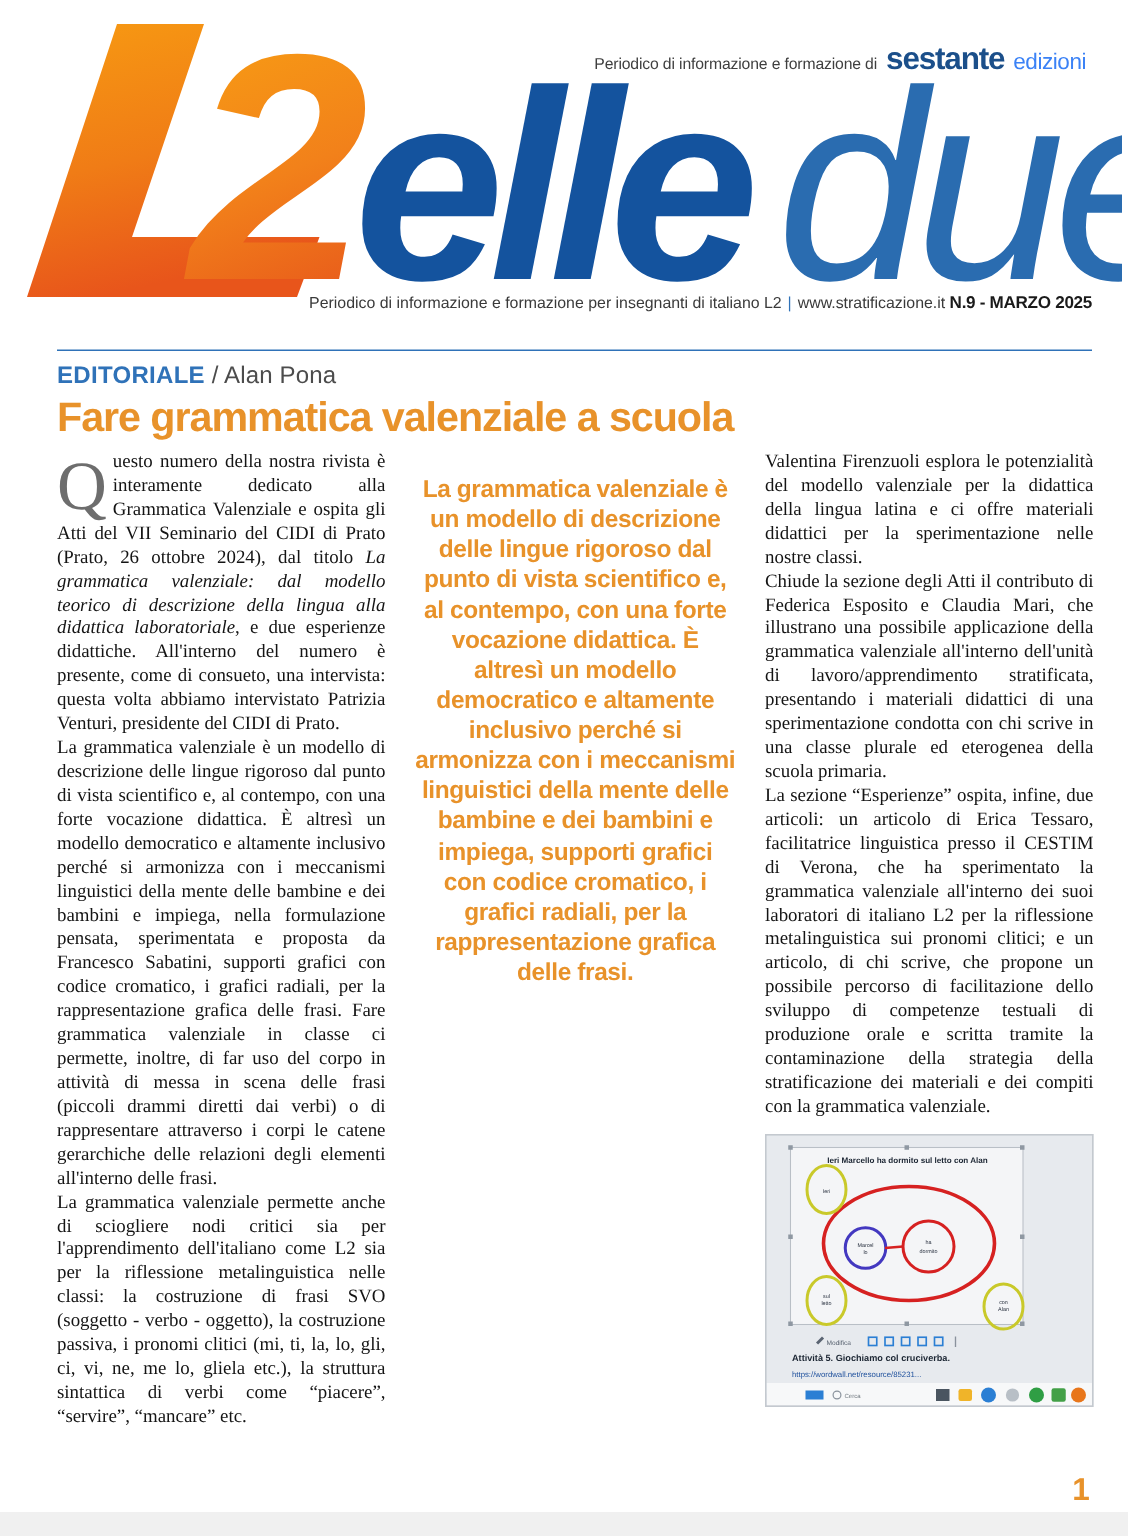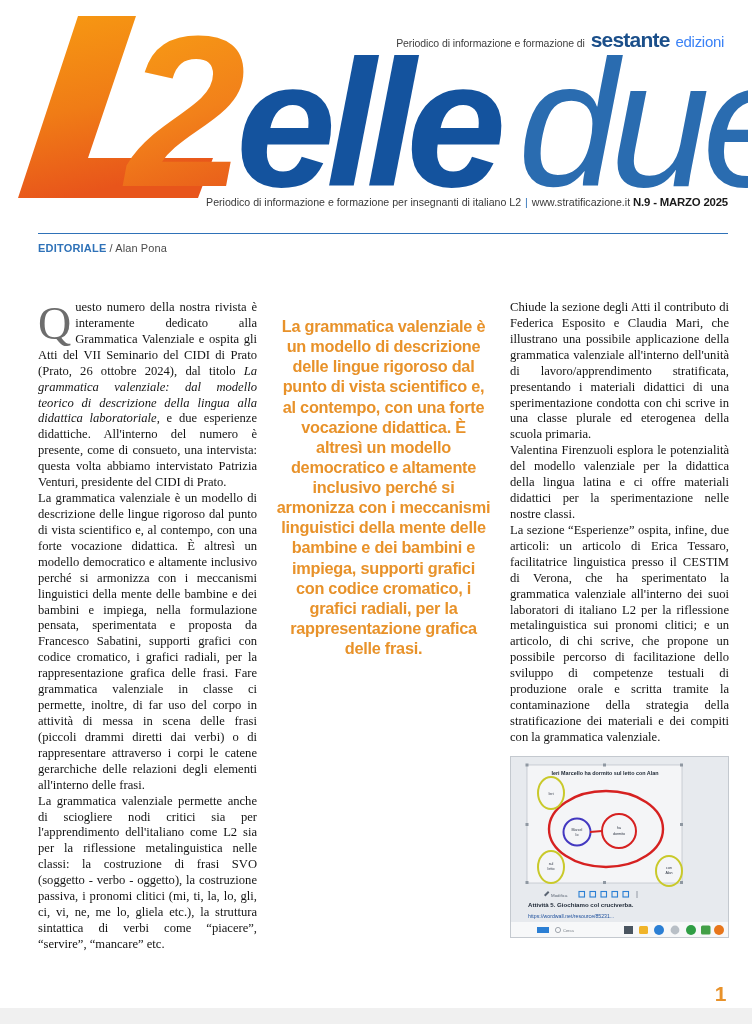--- a/index.html
+++ b/index.html
@@ -99,21 +99,21 @@
 
   
   .headline-block {
     position: absolute;
     left: 38px;
     top: 242px;
     width: 690px;
   }
   .kicker {
     font-family: "Liberation Sans", sans-serif;
-    font-size: 11px;
+    font-size: 16px;
     color: #4c4c4c;
     letter-spacing: 0.1px;
   }
   .kicker .kicker-label {
     font-weight: bold;
     color: #2f72b8;
     letter-spacing: 0.2px;
   }
   .headline {
     margin-top: 3px;
@@ -256,37 +256,38 @@
       <span class="issue">N.9 - MARZO 2025</span>
     </div>
   </div>
 
   <div class="rule"></div>
 
   <div class="headline-block">
     <div class="kicker">
       <span class="kicker-label">EDITORIALE</span><span> / </span><span>Alan Pona</span>
     </div>
+    <h1 class="headline">Fare grammatica valenziale a scuola</h1>
   </div>
 
   <div class="columns">
 
     <div class="col">
       <p class="dropcap-para"><span class="dropcap">Q</span><span>uesto numero della nostra rivista è interamente dedicato alla Grammatica Valenziale e ospita gli Atti del VII Seminario del CIDI di Prato (Prato, 26 ottobre 2024), dal titolo </span><span class="it">La grammatica valenziale: dal modello teorico di descrizione della lingua alla didattica laboratoriale</span><span>, e due esperienze didattiche. All'interno del numero è presente, come di consueto, una intervista: questa volta abbiamo intervistato Patrizia Venturi, presidente del CIDI di Prato.</span></p>
       <p>La grammatica valenziale è un modello di descrizione delle lingue rigoroso dal punto di vista scientifico e, al contempo, con una forte vocazione didattica. È altresì un modello democratico e altamente inclusivo perché si armonizza con i meccanismi linguistici della mente delle bambine e dei bambini e impiega, nella formulazione pensata, sperimentata e proposta da Francesco Sabatini, supporti grafici con codice cromatico, i grafici radiali, per la rappresentazione grafica delle frasi. Fare grammatica valenziale in classe ci permette, inoltre, di far uso del corpo in attività di messa in scena delle frasi (piccoli drammi diretti dai verbi) o di rappresentare attraverso i corpi le catene gerarchiche delle relazioni degli elementi all'interno delle frasi.</p>
       <p>La grammatica valenziale permette anche di sciogliere nodi critici sia per l'apprendimento dell'italiano come L2 sia per la riflessione metalinguistica nelle classi: la costruzione di frasi SVO (soggetto - verbo - oggetto), la costruzione passiva, i pronomi clitici (mi, ti, la, lo, gli, ci, vi, ne, me lo, gliela etc.), la struttura sintattica di verbi come “piacere”, “servire”, “mancare” etc.</p>
     </div>
 
     <div class="col">
       <div class="pullquote">La grammatica valenziale è un modello di descrizione delle lingue rigoroso dal punto di vista scientifico e, al contempo, con una forte vocazione didattica. È altresì un modello democratico e altamente inclusivo perché si armonizza con i meccanismi linguistici della mente delle bambine e dei bambini e impiega, supporti grafici con codice cromatico, i grafici radiali, per la rappresentazione grafica delle frasi.</div>
     </div>
 
     <div class="col">
+      <p>Valentina Firenzuoli esplora le potenzialità del modello valenziale per la didattica della lingua latina e ci offre materiali didattici per la sperimentazione nelle nostre classi.</p>
       <p>Chiude la sezione degli Atti il contributo di Federica Esposito e Claudia Mari, che illustrano una possibile applicazione della grammatica valenziale all'interno dell'unità di lavoro/apprendimento stratificata, presentando i materiali didattici di una sperimentazione condotta con chi scrive in una classe plurale ed eterogenea della scuola primaria.</p>
-      <p>Valentina Firenzuoli esplora le potenzialità del modello valenziale per la didattica della lingua latina e ci offre materiali didattici per la sperimentazione nelle nostre classi.</p>
       <p>La sezione “Esperienze” ospita, infine, due articoli: un articolo di Erica Tessaro, facilitatrice linguistica presso il CESTIM di Verona, che ha sperimentato la grammatica valenziale all'interno dei suoi laboratori di italiano L2 per la riflessione metalinguistica sui pronomi clitici; e un articolo, di chi scrive, che propone un possibile percorso di facilitazione dello sviluppo di competenze testuali di produzione orale e scritta tramite la contaminazione della strategia della stratificazione dei materiali e dei compiti con la grammatica valenziale.</p>
 
       <div class="photo">
         <svg width="217" height="180" viewBox="0 0 217 180" xmlns="http://www.w3.org/2000/svg">
           <rect x="0" y="0" width="217" height="180" fill="#dfe3e7"></rect>
           <rect x="0" y="0" width="217" height="172" fill="#e7eaee"></rect>
 
           <rect x="16" y="8" width="155" height="118" fill="#f4f5f7" stroke="#b9bfc6" stroke-width="0.7"></rect>
 
           <g fill="#8f98a2">

